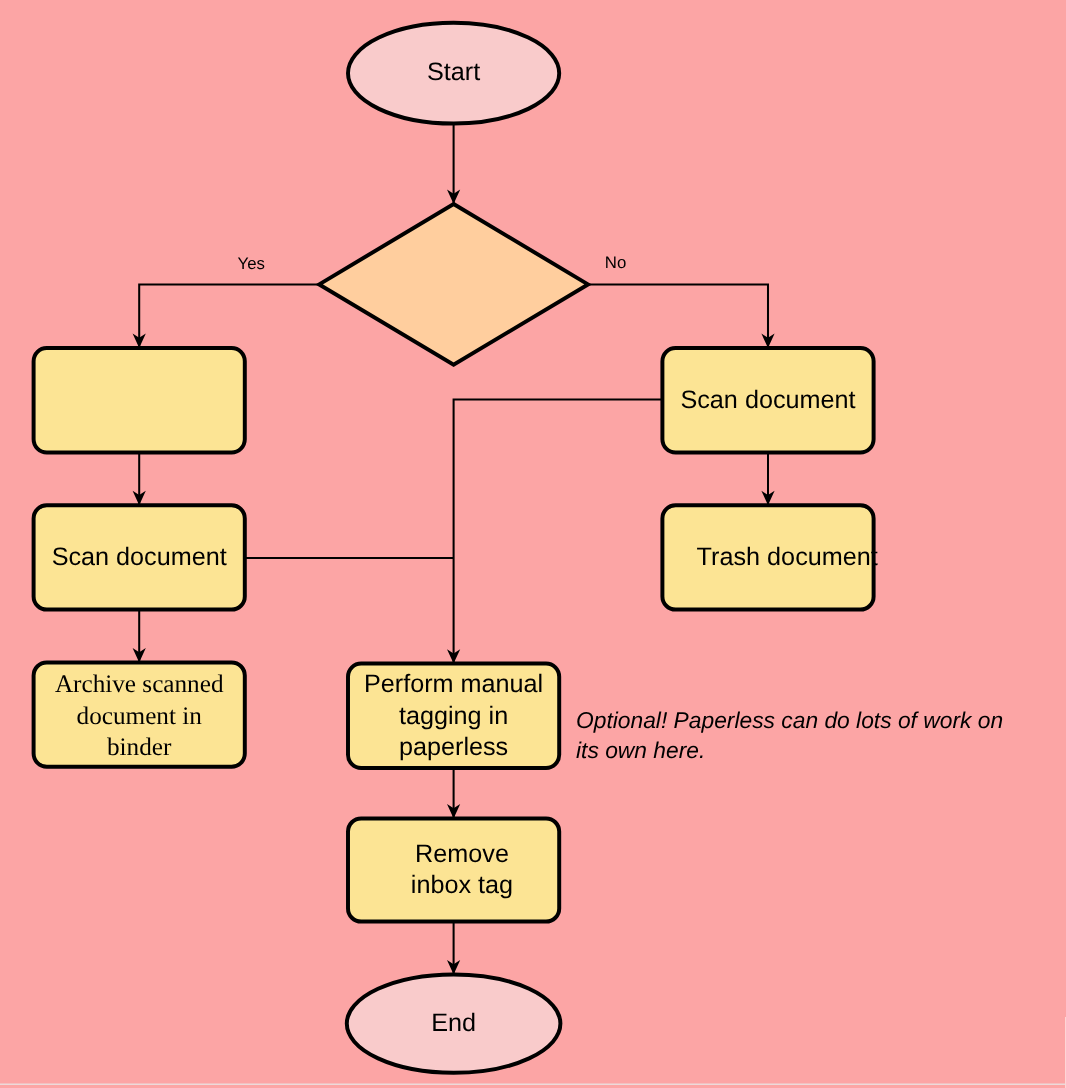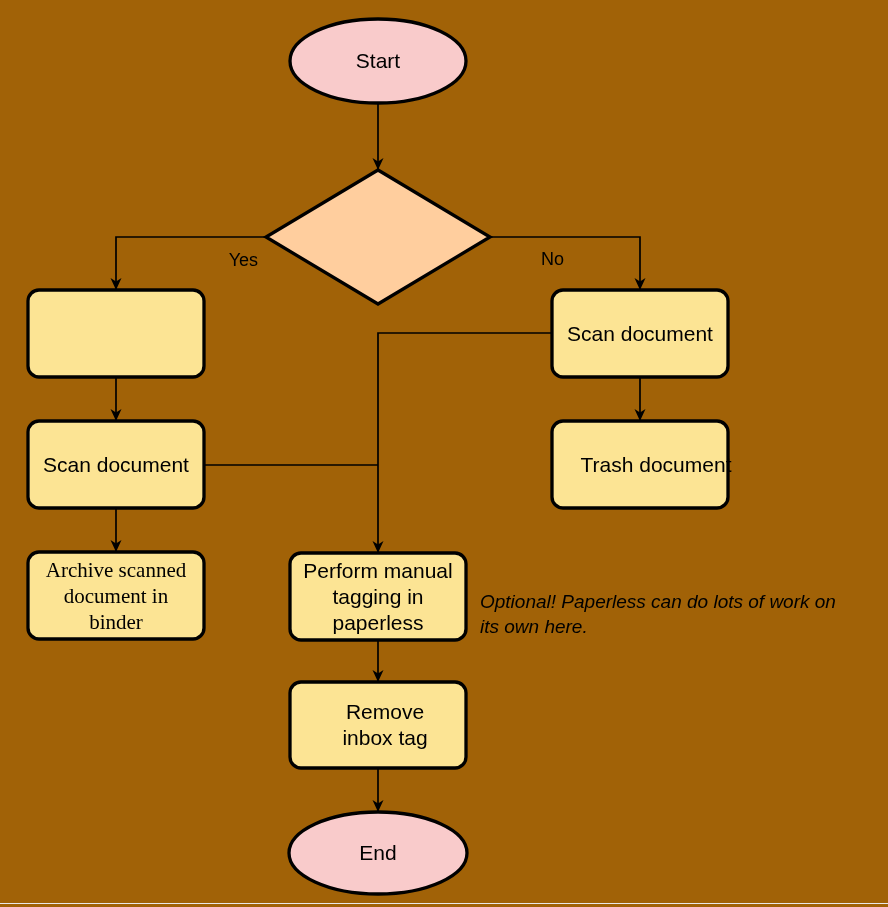--- a/index.html
+++ b/index.html
@@ -1,29 +1,29 @@
 <!DOCTYPE html>
 <html><head>
 <meta charset="utf-8">
 <style>
   html, body { margin:0; padding:0; background:#ffffff; }
   .stage {
-    position:relative; width:888px; height:907px; background:#a16207;
+    position:relative; width:888px; height:907px; background:#fca5a5;
     font-family:"Liberation Sans", sans-serif; color:#000; overflow:hidden;
   }
   svg.wires { position:absolute; left:0; top:0; }
   .edge  { fill:none; stroke:#000000; stroke-width:1.7px; }
   .shape { stroke:#000000; stroke-width:3.3px; }
 
   .node-label {
     position:absolute; display:flex; align-items:center; justify-content:center;
     text-align:center; white-space:pre-line; font-size:21px; line-height:26px;
     pointer-events:none;
   }
-  .edge-label { position:absolute; font-size:18px; line-height:22px; text-align:right;margin-top:41px; }
+  .edge-label { position:absolute; font-size:14px; line-height:22px; text-align:left; }
   .note {
     position:absolute; left:480px; top:589px; width:420px;
     font-size:19px; line-height:25px; font-style:italic; white-space:pre-line;
   }
   .page-edge { position:absolute; left:0; top:903px; width:888px; height:1px; background:#e8e8e8; }
 
   #lbl-start      { left:290px; top:19px;  width:176px; height:84px; }
   #lbl-decision   { left:272px; top:179px; width:212px; height:116px; }
   #lbl-write      { left:28px;  top:290px; width:176px; height:87px; }
   #lbl-scan-left  { left:28px;  top:421px; width:176px; height:87px; }

